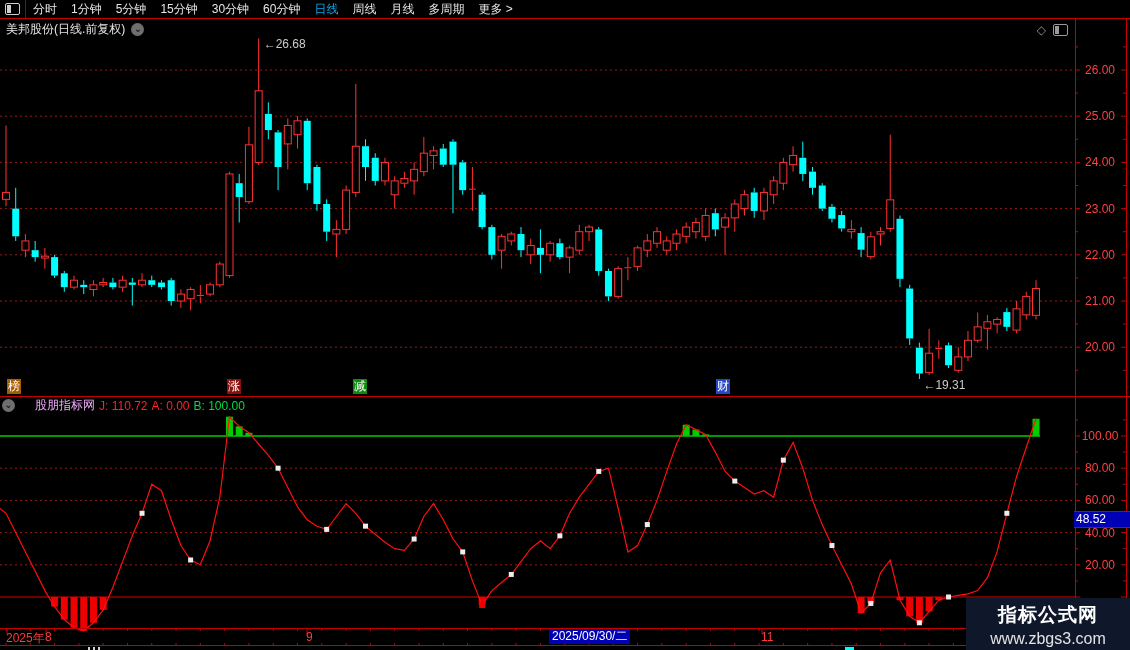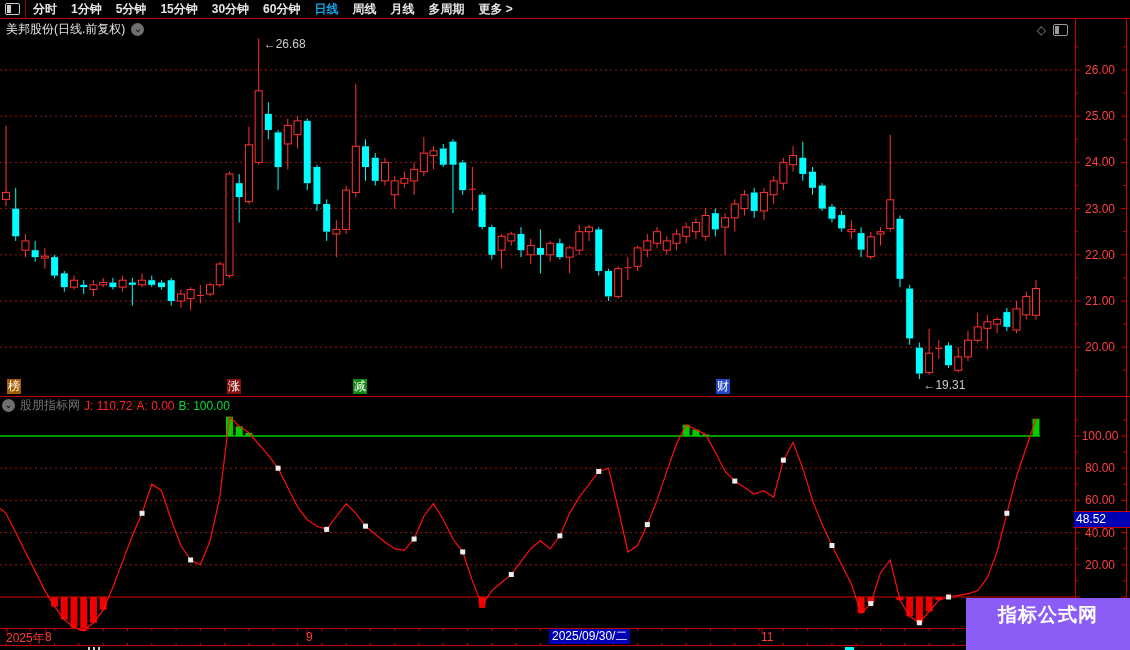--- a/index.html
+++ b/index.html
@@ -1,20 +1,20 @@
 <!DOCTYPE html>
 <html><head>
 <meta charset="utf-8">
 <style>
   html,body{margin:0;padding:0;background:#000;width:1130px;height:650px;overflow:hidden;
     font-family:"Liberation Sans","DejaVu Sans",sans-serif;-webkit-font-smoothing:none;}
   #app{position:relative;width:1130px;height:650px;background:#000;}
   
   #topbar{position:absolute;left:0;top:0;width:1130px;height:18px;background:#000;
-    border-bottom:1px solid #c40000;display:flex;align-items:center;font-size:12px;font-weight:bold;}
+    border-bottom:1px solid #c40000;display:flex;align-items:center;font-size:12px;}
   #win-icon{width:13px;height:10px;border:1px solid #cfcfcf;border-radius:2px;margin:0 5px;position:relative;flex:none;}
   #win-icon .fill{position:absolute;left:1px;top:1px;bottom:1px;width:4px;background:#cfcfcf;}
   #left-sep{width:1px;height:18px;background:#a00000;flex:none;}
   .menu-item{color:#e6e6e6;padding:0 7px;cursor:default;white-space:nowrap;}
   .menu-item.active{color:#0ea5e9;}
   #topbar-spacer{flex:1;}
   .tb-btn{color:#ff2a2a;padding:0 8px;height:18px;line-height:17px;border-left:1px solid #a00000;white-space:nowrap;}
   
   #titlebar{position:absolute;left:0;top:19px;width:1130px;height:21px;display:flex;align-items:center;font-size:12px;}
   #main-title{color:#e5e5e5;padding-left:6px;}
@@ -31,35 +31,35 @@
   
   .vline{position:absolute;top:19px;height:627px;width:1px;background:#c40000;}
   
   #panel-divider{position:absolute;left:0;top:396px;width:1130px;height:1px;background:#c40000;}
   
   .tag{position:absolute;top:379px;width:14px;height:15px;color:#fff;font-size:12px;
     line-height:15px;text-align:center;}
   
   #ind-header{position:absolute;left:2px;top:398px;height:15px;display:flex;align-items:center;
     font-size:12px;z-index:3;}
-  #ind-title{color:#737373;margin-left:5px;}
+  #ind-title{color:#f0abfc;margin-left:20px;}
   .ind-val{margin-left:4px;}
   .red-val{color:#ff2222;}
   .green-val{color:#00dd3c;}
   
   #value-badge{position:absolute;left:1074px;top:511px;width:54px;height:15px;background:#0000b4;
     border-top:1px solid #c40000;border-bottom:1px solid #c40000;color:#ffffff;font-size:12px;
     line-height:15px;padding-left:2px;z-index:4;}
   
   #xaxis{position:absolute;left:0;top:628px;width:1130px;height:18px;}
   .x-label{position:absolute;top:2px;color:#ff3b3b;font-size:12px;white-space:nowrap;}
   #date-badge{position:absolute;top:1px;height:15px;background:#0000b4;color:#fff;font-size:12px;
     line-height:15px;padding:0 3px;white-space:nowrap;}
   
-  #watermark{position:absolute;left:966px;top:598px;width:164px;height:52px;background:#8b5cf6;
+  #watermark{position:absolute;left:966px;top:598px;width:164px;height:52px;background:#0f172a;
     z-index:9;text-align:center;color:#fff;}
   #watermark .l1{font-size:19px;font-weight:bold;margin-top:4px;letter-spacing:1px;}
   #watermark .l2{font-size:16px;color:#e3e3e3;margin-top:2px;}
   
   .clip-dash{position:absolute;background:#d0d0d0;width:2px;height:3px;top:647px;}
   #clip-cyan{position:absolute;width:9px;height:3px;top:647px;left:845px;background:#00ffff;}
 </style>
 </head>
 <body>
 
@@ -685,15 +685,16 @@
       <div class="x-label" style="left: 761px;">11</div>
     </div>
 
   <div class="clip-dash" style="left:88px"></div>
   <div class="clip-dash" style="left:93px"></div>
   <div class="clip-dash" style="left:98px"></div>
   <div id="clip-cyan"></div>
 
   <div id="watermark">
     <div class="l1">指标公式网</div>
+    <div class="l2">www.zbgs3.com</div>
   </div>
 
 </div>
 
 </body></html>

